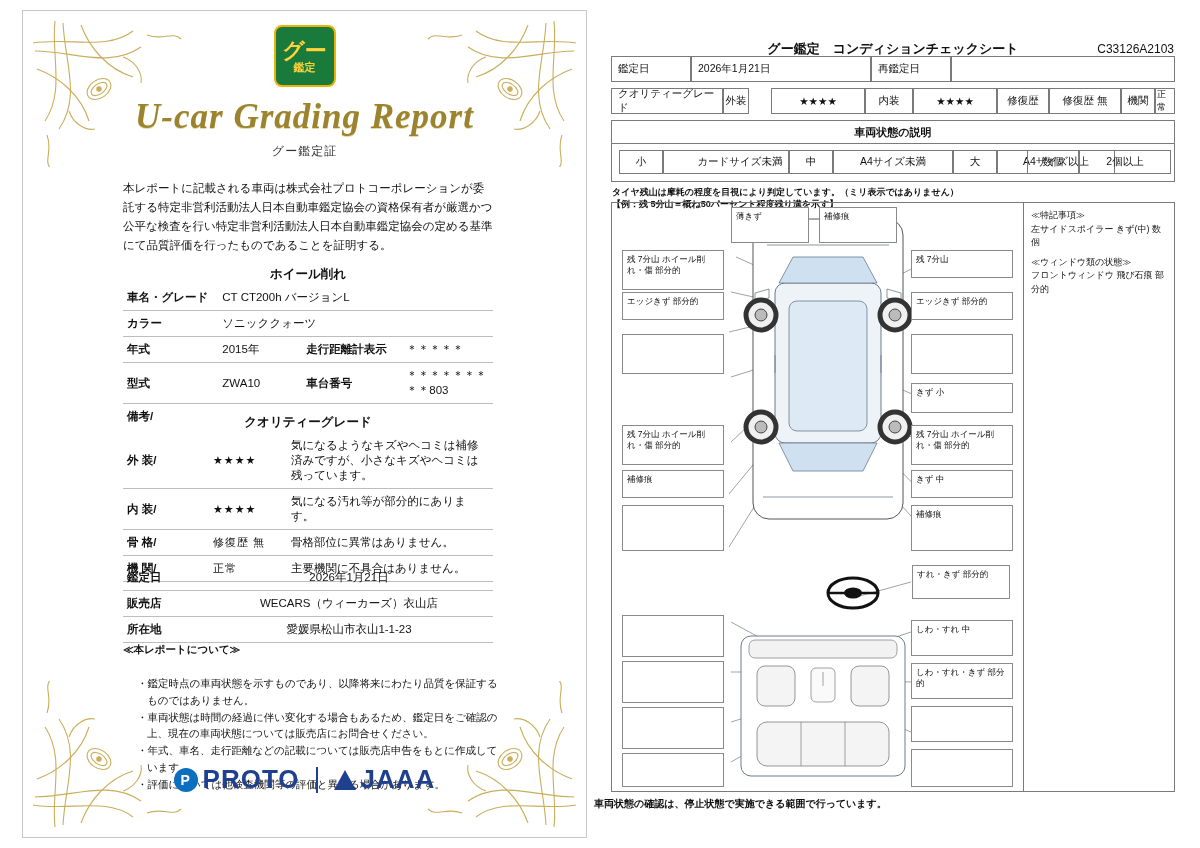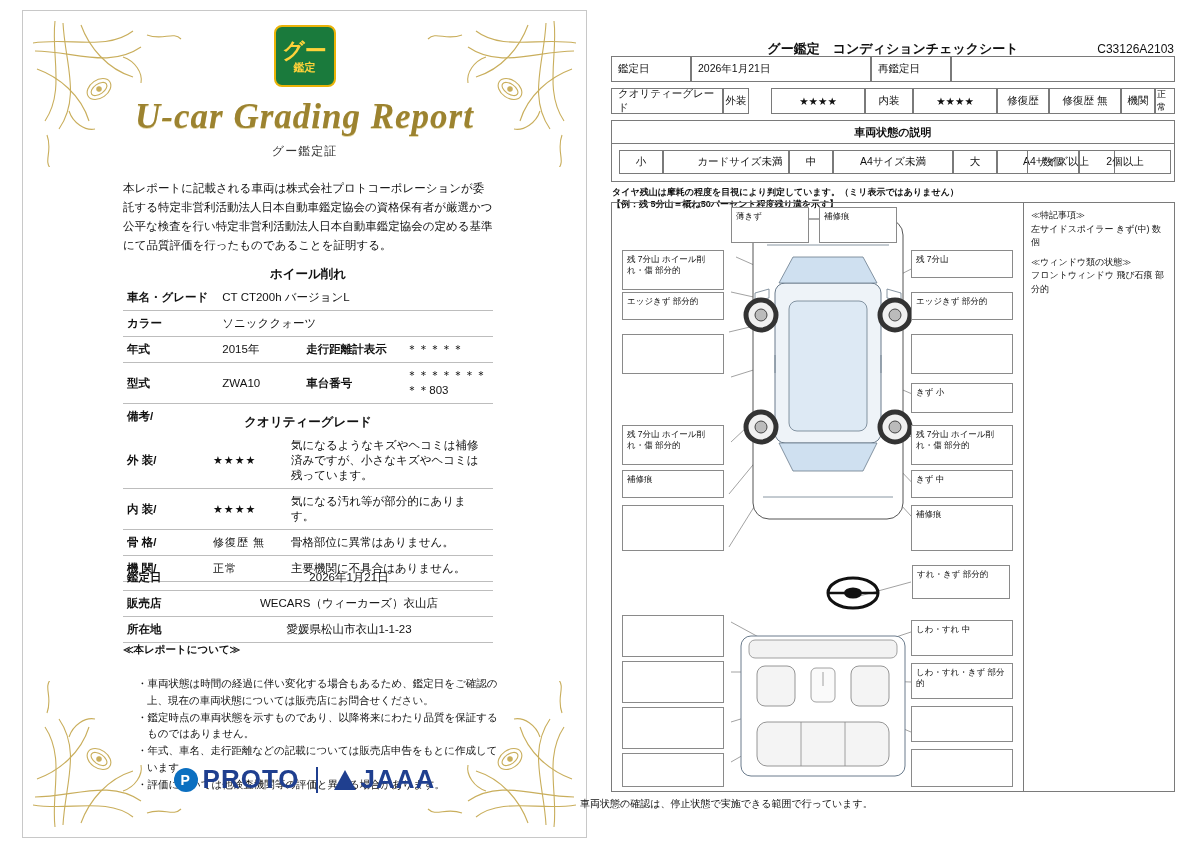--- a/index.html
+++ b/index.html
@@ -216,22 +216,22 @@
     left: 1023px; top: 202px;
     width: 152px; height: 590px;
     border: 1px solid #7a7a7a;
     padding: 6px 7px;
     font-size: 9px;
     line-height: 1.5;
     color: #111;
   }
   .footer-note {
     position: absolute;
-    left: 580px; top: 797px;
-    font-size: 10px; font-weight: normal; color: #111; text-align: center;
+    left: 594px; top: 797px;
+    font-size: 10px; font-weight: bold; color: #111; text-align: center;
   }
 </style>
 </head>
 <body>
 
 <div class="page">
 
   <div class="cert">
     <div class="cert-inner">
 
@@ -385,22 +385,22 @@
         <tr>
           <td class="lbl">所在地</td>
           <td class="val">愛媛県松山市衣山1-1-23</td>
         </tr>
       </tbody>
         </table>
 
       <div class="notes">
         <div class="nh">≪本レポートについて≫</div>
         <ul>
+          <li>鑑定時点の車両状態を示すものであり、以降将来にわたり品質を保証するものではありません。</li>
           <li>車両状態は時間の経過に伴い変化する場合もあるため、鑑定日をご確認の上、現在の車両状態については販売店にお問合せください。</li>
-          <li>鑑定時点の車両状態を示すものであり、以降将来にわたり品質を保証するものではありません。</li>
           <li>年式、車名、走行距離などの記載については販売店申告をもとに作成しています。</li>
           <li>評価については他検査機関等の評価と異なる場合があります。</li>
         </ul>
       </div>
 
       <div class="logos">
         <div class="proto-logo">
           <span class="proto-mark">P</span>
           <span>PROTO</span>
         </div>

